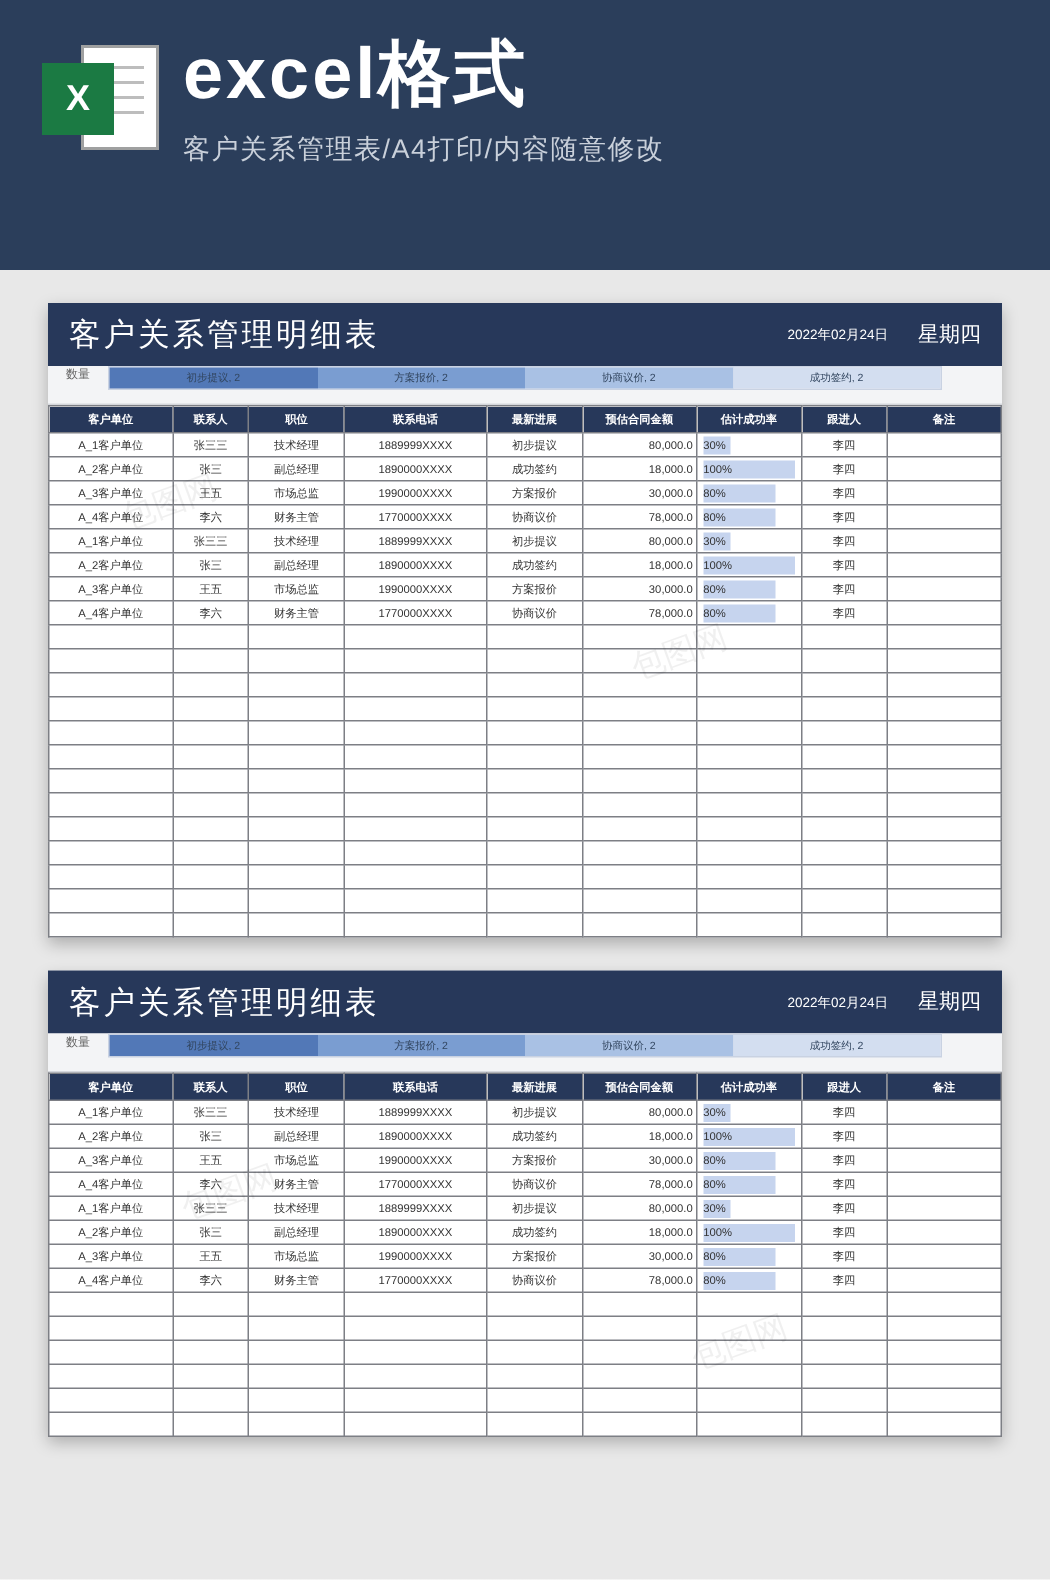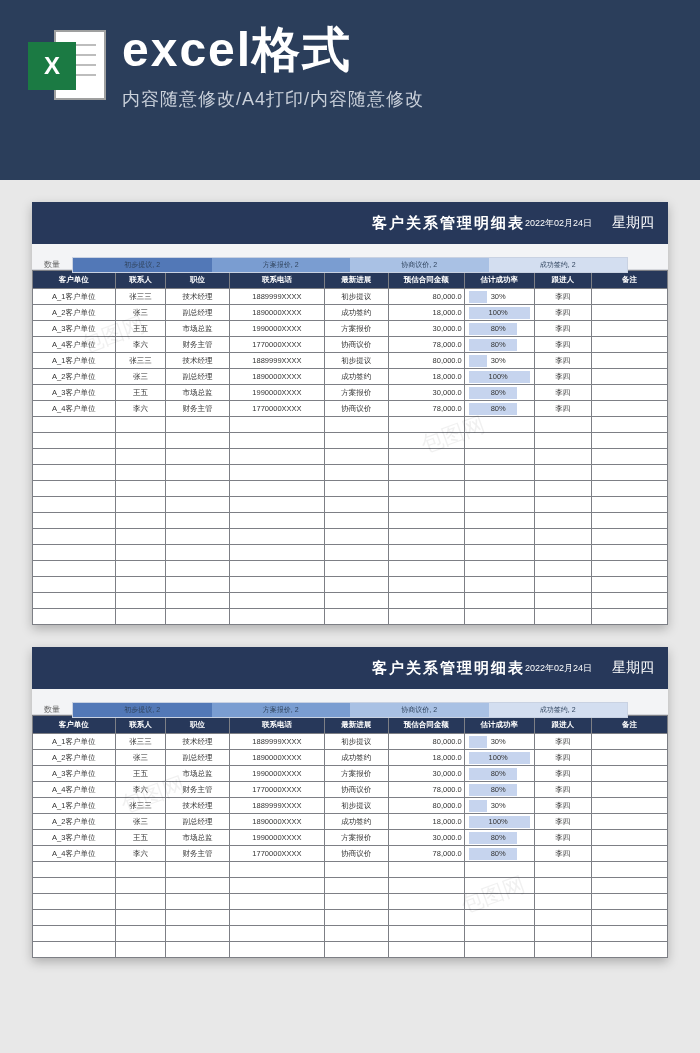--- a/index.html
+++ b/index.html
@@ -78,33 +78,33 @@
   .sheet-header {
     background: #27385a;
     color: #fff;
     display: flex;
     align-items: center;
     height: 42px;
     padding: 0 14px;
   }
   .sheet-title {
     flex: 1;
-    text-align: right;
-    font-size: 15px;
-    font-weight: 700;
+    text-align: left;
+    font-size: 21px;
+    font-weight: 400;
     letter-spacing: 2px;
   }
   .sheet-date { font-size: 9px; margin-right: 20px; }
   .sheet-day  { font-size: 14px; text-align: center; }
 
   .summary-row {
     display: flex;
-    align-items: center;
+    align-items: flex-start;
     height: 26px;
-    padding: 16px 0 0 12px;
+    padding: 0 0 0 12px;
     background: #f3f4f6;
     border-bottom: 1px solid #d5d7dc;
   }
   .summary-label {
     width: 28px;
     font-size: 8px;
     color: #666;
   }
   .summary-bar {
     flex: 1;
@@ -158,21 +158,21 @@
     height: 12px;
     margin: 0 2px;
   }
   td .pct-fill {
     position: absolute; left: 0; top: 0; bottom: 0;
     background: #c6d4ee;
   }
   td .pct-text {
     position: relative;
     line-height: 12px;
-    text-align: center;
+    text-align: left;
     padding-right: 2px;
   }
 
   .watermark {
     position: absolute;
     color: rgba(0,0,0,0.06);
     font-size: 22px;
     transform: rotate(-20deg);
     pointer-events: none;
   }
@@ -180,21 +180,21 @@
 </head>
 <body>
 
 <div class="banner">
   <div class="excel-icon">
     <div class="page"></div>
     <div class="badge">X</div>
   </div>
   <div class="banner-text">
     <div class="banner-title">excel格式</div>
-    <div class="banner-sub">内容随意修改/A4打印/内容随意修改</div>
+    <div class="banner-sub">客户关系管理表/A4打印/内容随意修改</div>
   </div>
 </div>
 
 <div id="sheet-top" class="sheet">
     <div class="sheet-header">
       <div class="sheet-title">客户关系管理明细表</div>
       <div class="sheet-date">2022年02月24日</div>
       <div class="sheet-day">星期四</div>
     </div>
     <div class="summary-row">

